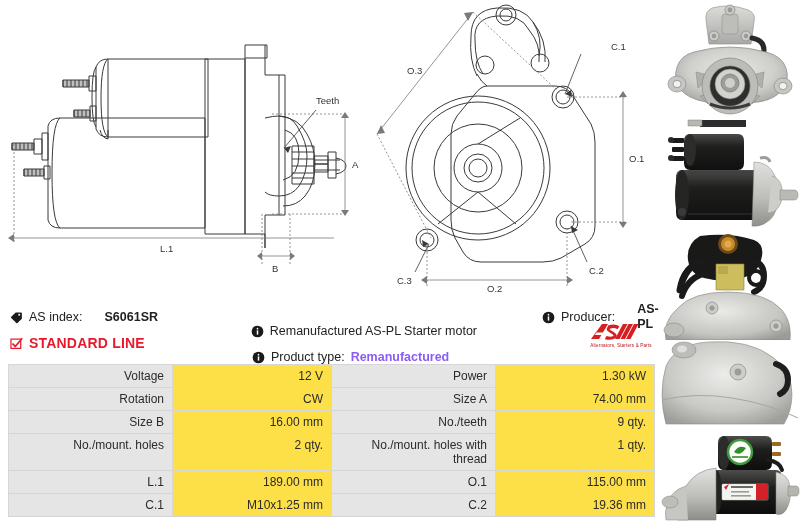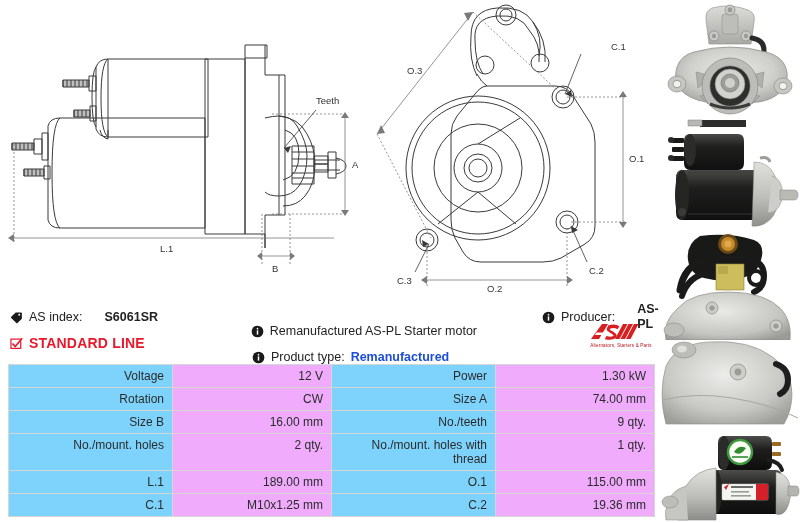--- a/index.html
+++ b/index.html
@@ -26,21 +26,21 @@
     padding: 8px 8px 0 10px;
   }
   .info-row { display: flex; align-items: center; height: 26px; }
   .info-cell { display: flex; align-items: center; gap: 6px; font-size: 12.5px; line-height: 15px; }
   .c1 { width: 248px; }
   .c2 { width: 300px; margin-top: 28px; }
   .c3 { width: 110px; }
   .lbl-text { color: #222; }
   .bold { font-weight: bold; margin-left: 16px; }
   .std-line { color: #e8192c; font-weight: bold; font-size: 14px; letter-spacing: .2px; }
-  .green { color: #1d4ed8; font-weight: bold; }
+  .green { color: #8b5cf6; font-weight: bold; }
 
   .icon { display: inline-block; flex: 0 0 auto; line-height: 0; }
   .icon svg { display: block; }
 
   
   .logo-wrap { position: absolute; left: 578px; top: 322px; width: 86px; text-align: center; }
   .logo-mark { display: block; margin: 0 auto; }
   .logo-tag { font-size: 4.6px; color: #b9121b; letter-spacing: .15px; margin-top: 1px; white-space: nowrap; }
 
   
@@ -51,27 +51,27 @@
     table-layout: fixed;
     font-size: 12px;
   }
   .spec-table td {
     border: 1px solid #d6d6d6;
     padding: 4px 8px;
     height: 22px;
     vertical-align: middle;
   }
   .spec-table td.k {
-    background: #7dd3fc;
+    background: #e5e5e5;
     text-align: right;
     color: #2b2b2b;
     width: 164px;
   }
   .spec-table td.v {
-    background: #f0abfc;
+    background: #fde047;
     text-align: right;
     color: #2b2b2b;
     width: 159px;
   }
   .spec-table tr.tall td { height: 36px; }
   .spec-table tr.tall td.k { vertical-align: top; padding-top: 4px; margin-left: 9px; }
   .spec-table tr.tall td.v { vertical-align: top; padding-top: 4px; }
 
   
   .photos { position: absolute; left: 660px; top: 0; width: 140px; height: 523px; }

